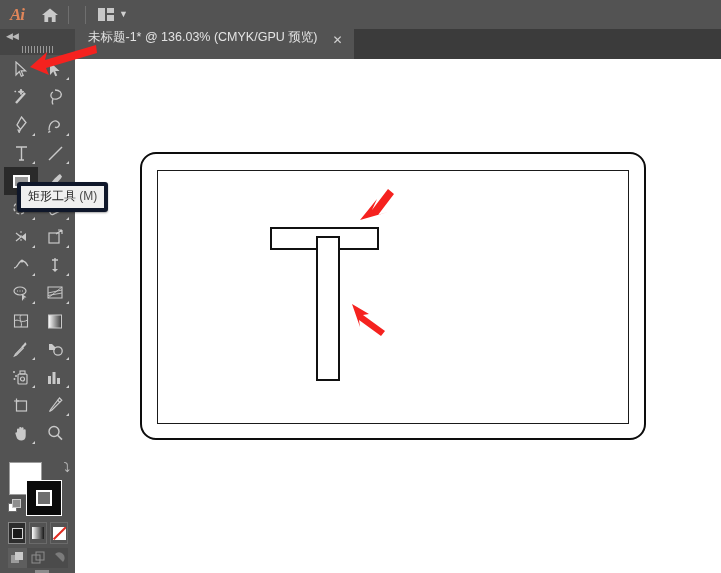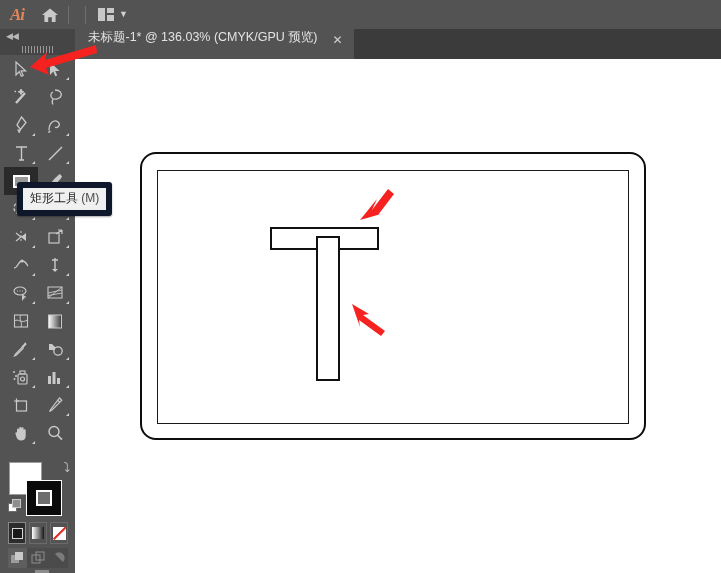--- a/index.html
+++ b/index.html
@@ -144,21 +144,21 @@
   }
   .rect-v{
     position:absolute;left:241px;top:177px;width:24px;height:145px;
     border:2px solid #111;box-sizing:border-box;background:#fff;
   }
   .arrow-svg{position:absolute;left:0;top:0;width:646px;height:514px;pointer-events:none;}
 
   
   .tooltip{
     position:absolute;left:17px;top:182px;
-    background:#f0f0f0;border:6px solid #0f172a;border-radius:3px;
+    background:#f0f0f0;border:4px solid #0f172a;border-radius:3px;
     padding:2px 7px 3px 7px;font-size:12px;color:#1d1d1d;white-space:nowrap;
     box-shadow:0 1px 2px rgba(0,0,0,.35);z-index:50;
   }
   .tooltip .shortcut{color:#4a4a4a;}
 
   
   .tool-arrow{position:absolute;left:0;top:29px;width:120px;height:70px;z-index:40;pointer-events:none;}
 </style>
 </head>
 <body>

